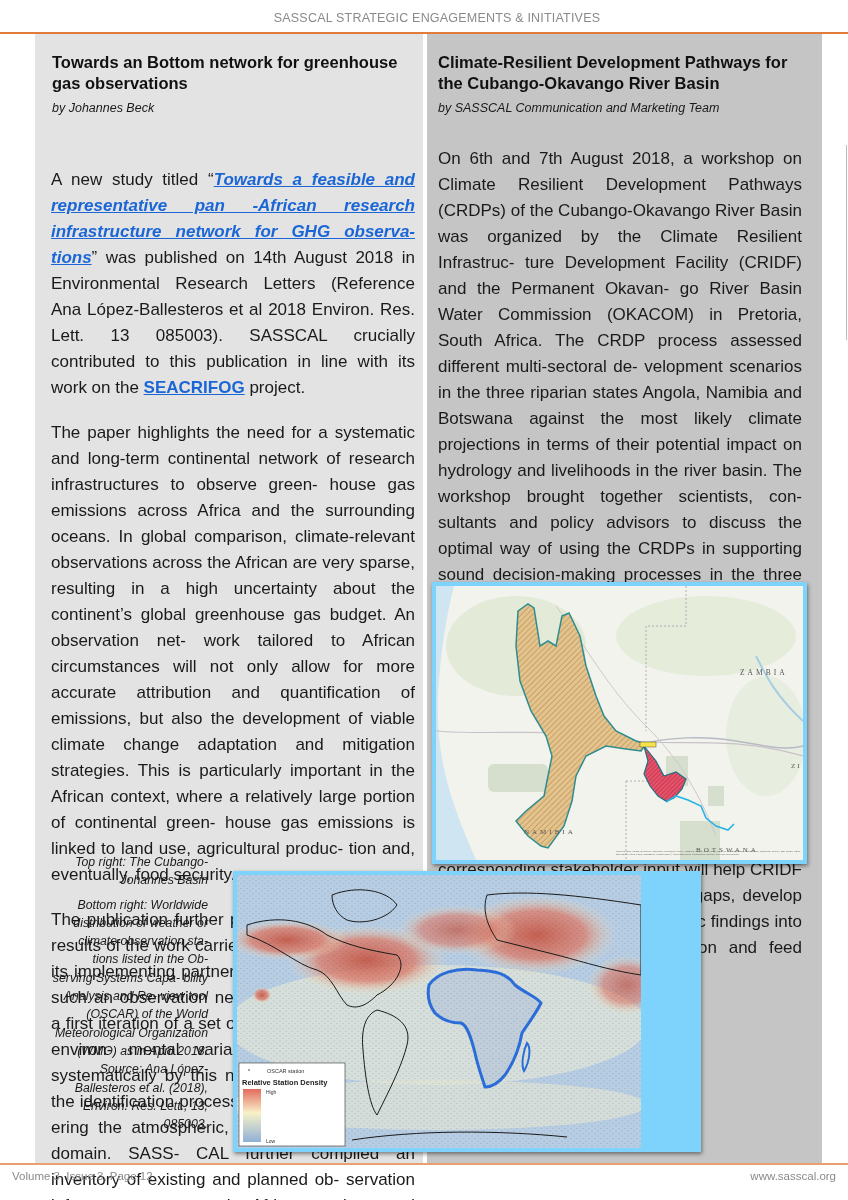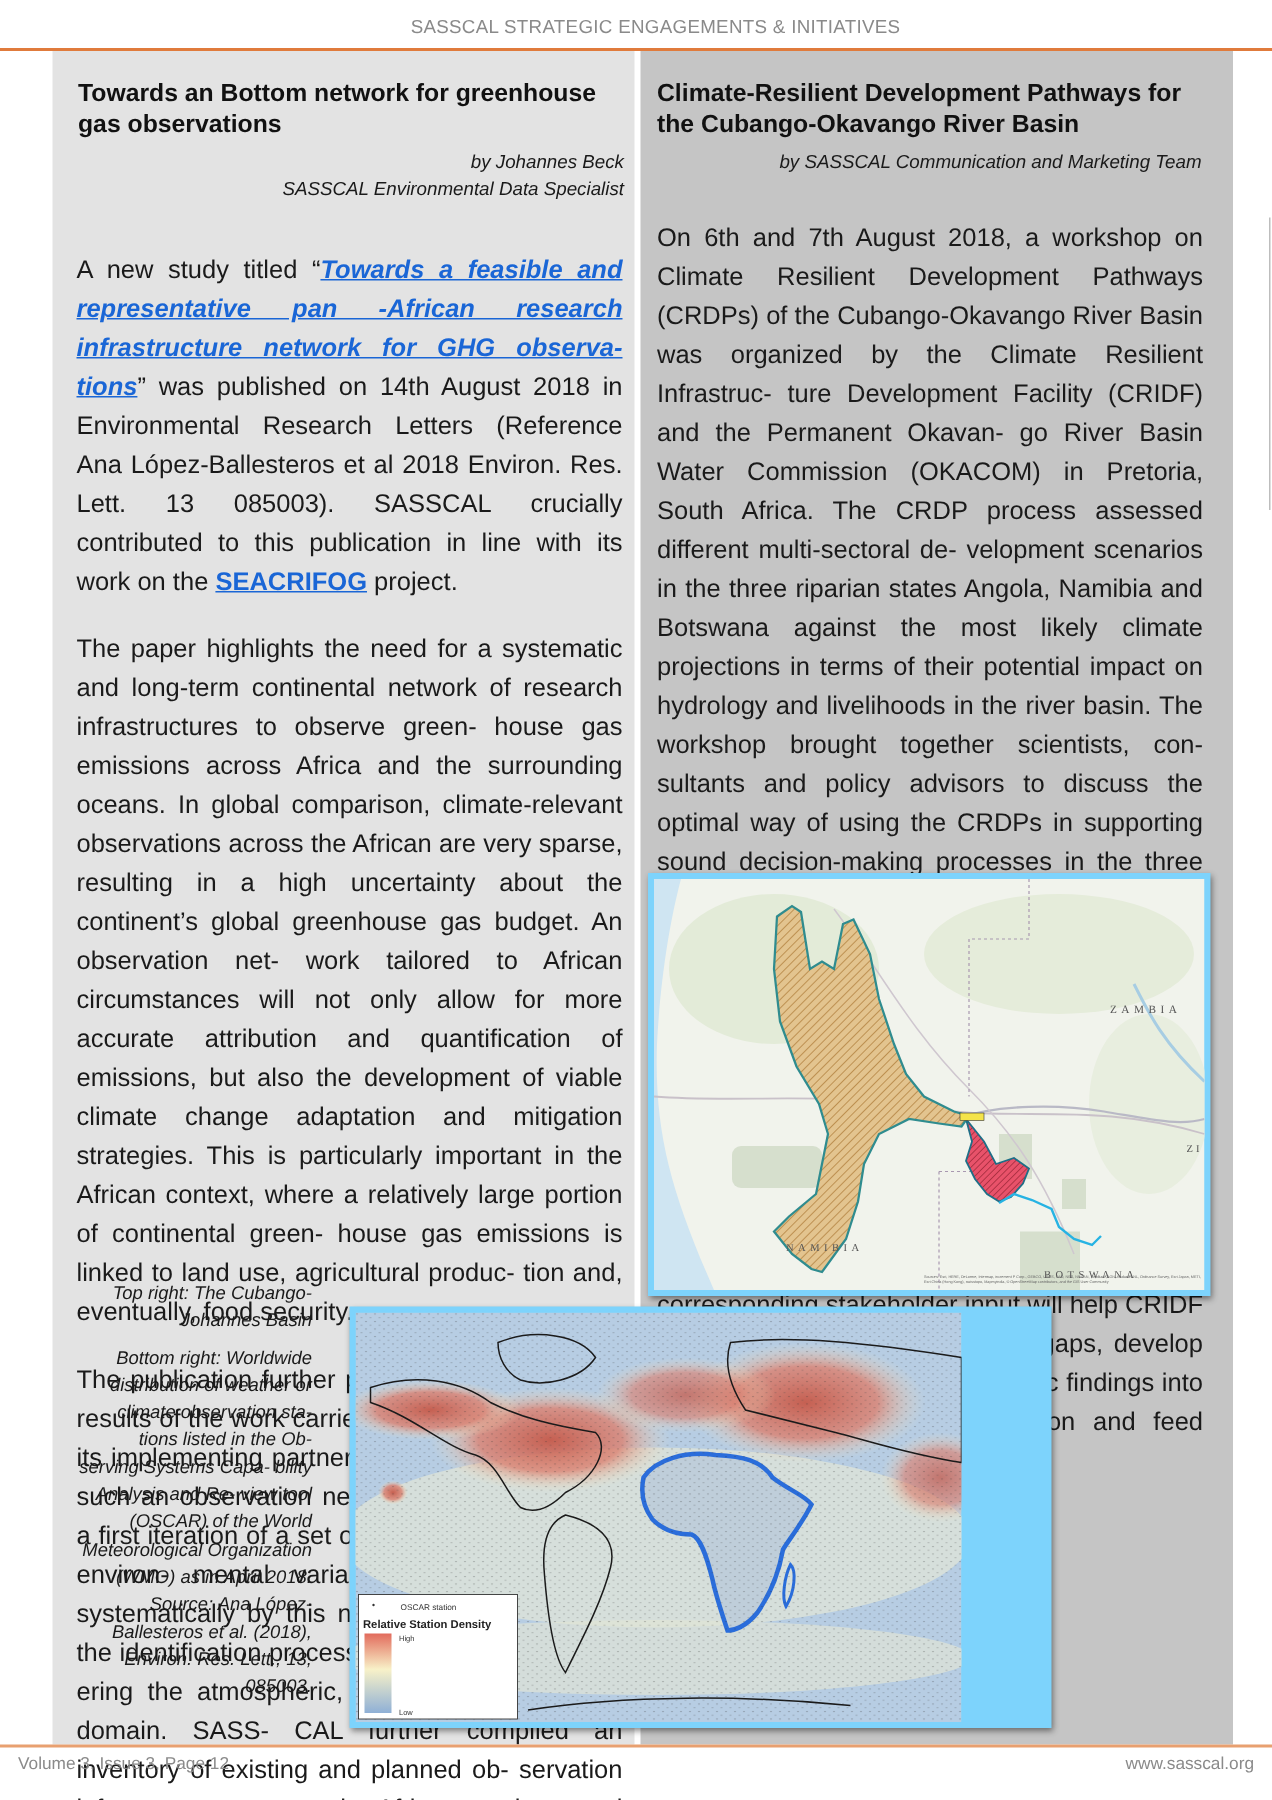--- a/index.html
+++ b/index.html
@@ -7,21 +7,21 @@
          font-family:"Liberation Sans", sans-serif; color:#1a1a1a; }
   .hdr { position:absolute; top:11px; left:0; width:848px; text-align:center;
          font-size:12.5px; color:#8a8a8a; letter-spacing:0.2px;margin-left:13px; }
   .rule-top { position:absolute; top:32px; left:0; width:848px; height:2px; background:#e07b3c; }
   .rule-bot { position:absolute; top:1163px; left:0; width:848px; height:2px; background:#e8a070; }
   .panel-left { position:absolute; left:35px; top:34px; width:388px; height:1129px; background:#e3e3e3; }
   .panel-right { position:absolute; left:427px; top:34px; width:395px; height:1129px; background:#c5c5c5; }
   .right-edge-line { position:absolute; left:846px; top:145px; width:1px; height:195px; background:#bdbdbd; }
 
   .title { position:absolute; font-weight:bold; font-size:16.5px; line-height:21px; color:#111; }
-  .byline { position:absolute; text-align:right; font-style:italic; font-size:12.5px; line-height:18px; color:#1a1a1a; }
+  .byline { position:absolute; text-align:left; font-style:italic; font-size:12.5px; line-height:18px; color:#1a1a1a; }
   .body { position:absolute; font-size:17px; line-height:26px; text-align:justify; color:#1a1a1a; hyphens:manual; }
   .body p { margin:0; }
   .body a { color:#1a66d6; font-weight:bold; text-decoration:underline; }
   .body a.it { font-style:italic; }
 
   .caption { position:absolute; left:52px; top:853px; width:156px; text-align:right; font-style:italic;
              font-size:12.3px; line-height:18.3px; color:#1a1a1a; }
   .caption p { margin:0 0 6px 0; }
 
   .frame { position:absolute; background:#7dd3fc; box-shadow:1px 2px 4px rgba(0,0,0,0.45);text-decoration:underline; }
@@ -39,21 +39,20 @@
 <div class="hdr">SASSCAL STRATEGIC ENGAGEMENTS &amp; INITIATIVES</div>
 <div class="rule-top"></div>
 
 <div class="panel-left"></div>
 <div class="panel-right"></div>
 <div class="right-edge-line"></div>
 
 <div class="title" style="left:52px; top:52px; width:365px;">Towards an Bottom network for greenhouse gas observations</div>
 <div class="byline" style="left:52px; top:99px; width:364px;">
   <div>by Johannes Beck</div>
-  <div>SASSCAL Environmental Data Specialist</div>
 </div>
 
 <div class="body" style="left:51px; top:167px; width:364px;">
   <p><span>A new study titled “</span><a class="it">Towards a feasible and representative pan -African research infrastructure network for GHG observa- tions</a><span>” was published on 14th August 2018 in Environmental Research Letters (Reference Ana López-Ballesteros et al 2018 Environ. Res. Lett. 13 085003). SASSCAL crucially contributed to this publication in line with its work on the </span><a>SEACRIFOG</a><span> project.</span></p>
   <p style="margin-top:19px;">The paper highlights the need for a systematic and long-term continental network of research infrastructures to observe green- house gas emissions across Africa and the surrounding oceans. In global comparison, climate-relevant observations across the African are very sparse, resulting in a high uncertainty about the continent’s global greenhouse gas budget. An observation net- work tailored to African circumstances will not only allow for more accurate attribution and quantification of emissions, but also the development of viable climate change adaptation and mitigation strategies. This is particularly important in the African context, where a relatively large portion of continental green- house gas emissions is linked to land use, agricultural produc- tion and, eventually, food security.</p>
   <p style="margin-top:19px;">The publication further presents the preliminary results of the work carried out by SASSCAL and its implementing partners towards the design of such an observation network. This com- prises a first iteration of a set of ‘essential’ climatic and environ- mental variables to be observed systematically by this network. SASSCAL lead the identification process of these variables cov- ering the atmospheric, terrestrial and oceanic domain. SASS- CAL further compiled an inventory of existing and planned ob- servation infrastructures across the African continent and con- ducted a spatial analysis of the corresponding observational coverage of the various African biomes and ecosystems. This allows for the identification of observational gaps and forms the point of departure for the optimal design of the future network.</p>
 </div>
 
 <div class="title" style="left:438px; top:52px; width:378px;">Climate-Resilient Development Pathways for the Cubango-Okavango River Basin</div>
 <div class="byline" style="left:438px; top:99px; width:363px;">by SASSCAL Communication and Marketing Team</div>

